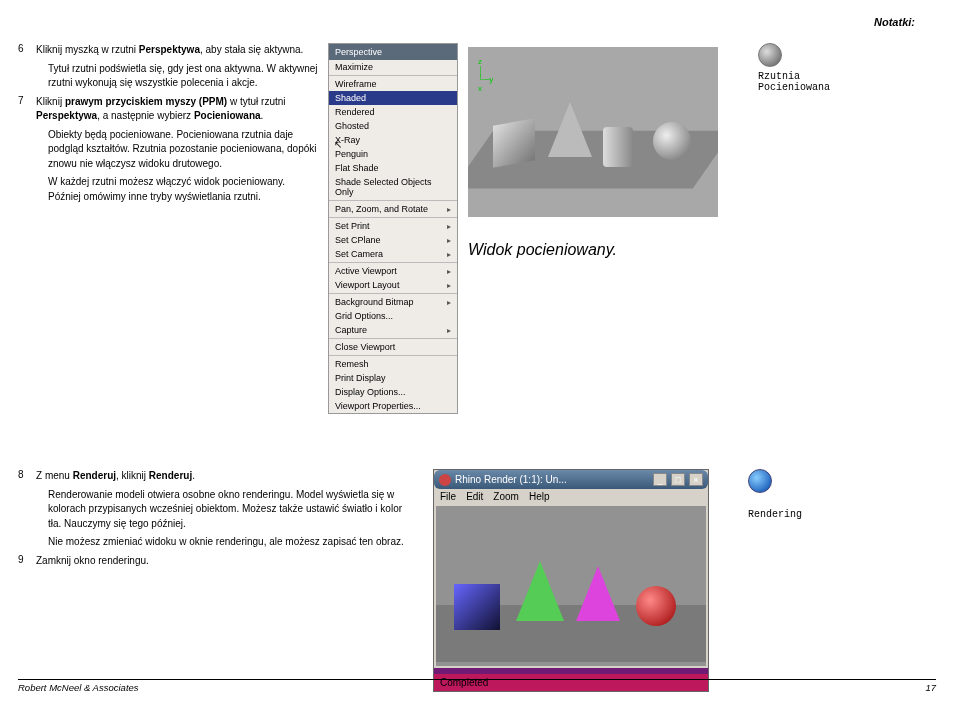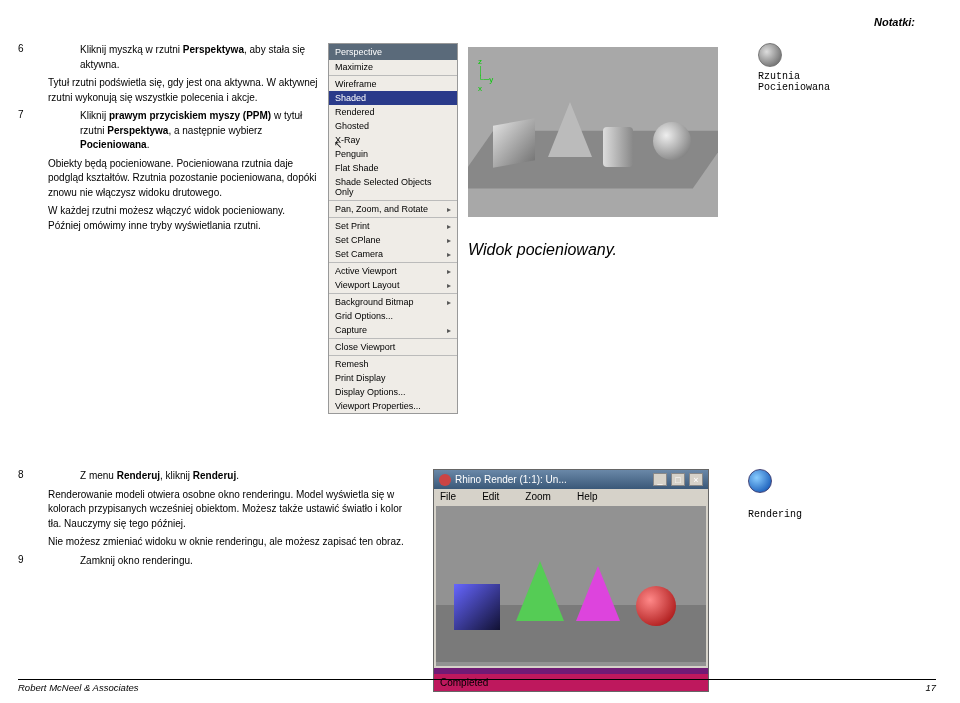--- a/index.html
+++ b/index.html
@@ -2,45 +2,45 @@
 <html><head>
 <meta charset="utf-8">
 <style>
   * { box-sizing: border-box; margin: 0; padding: 0; }
   body { font-family: Verdana, sans-serif; font-size: 10px; color: #000; background: #fff; width: 960px; height: 703px; position: relative; padding: 18px 24px 0 18px; }
   .notes { position: absolute; top: 16px; right: 45px; font-weight: bold; font-style: italic; font-size: 11px; }
   .upper { display: flex; gap: 10px; margin-top: 25px; }
   .instr { width: 300px; }
   .step { display: flex; margin-bottom: 4px; }
   .num { width: 18px; font-weight: normal; text-align: left; }
-  .step .txt { flex: 1; line-height: 1.45; margin-left: 44px; }
+  .step .txt { flex: 1; line-height: 1.45; }
   .sub { margin-left: 30px; margin-bottom: 4px; line-height: 1.45; }
   .menu { width: 130px; background: #efece7; border: 1px solid #999; font-size: 9px; }
   .mtitle { background: #5a6a7a; color: #fff; padding: 3px 6px; font-size: 9px; }
   .mi { padding: 2px 6px; display: flex; justify-content: space-between; align-items: center; position: relative; }
   .mi.sel { background: #2a3a8a; color: #fff; }
   .sep { border-top: 1px solid #bbb; margin: 1px 0; }
   .arr { font-size: 8px; color: #555; }
   .shaded-col { width: 250px; padding-top: 4px; display: flex; flex-direction: column; }
   .shaded-view { width: 250px; height: 170px; background: #a8a8a8; position: relative; overflow: hidden; }
   .ground { position: absolute; left: 5px; top: 60px; width: 240px; height: 105px; background: #888; transform: skew(-35deg) scaleY(0.55); }
   .prim { position: absolute; }
   .shaded-cap { font-style: italic; margin-top: 24px; font-size: 16px; }
   .sidebar { width: 145px; padding-left: 30px; font-size: 10px; font-family: Liberation Mono, monospace; }
   .icon-shaded { width: 24px; height: 24px; background: radial-gradient(circle at 35% 35%, #ddd, #555); border-radius: 50%; border:1px solid #777; display:block; }
   .icon-render { width: 24px; height: 24px; background: radial-gradient(circle at 35% 35%, #8cf, #04a); border-radius: 50%; border:1px solid #447; display:block; }
   .lower { display: flex; gap: 20px; margin-top: 55px; }
   .lower-instr { width: 395px; }
   .render-col { width: 290px; }
   .render-win { width: 276px; background: #d6d2c9; border: 1px solid #666; font-size: 10px; }
-  .rtitle { background: linear-gradient(#6a88a8,#3a5878); color: #fff; padding: 3px 5px; display: flex; align-items: center; gap: 4px; }
+  .rtitle { background: linear-gradient(#6a88a8,#3a5878); color: #fff; padding: 3px 5px; display: flex; align-items: center; gap: 4px; border-radius: 6px; }
   .rtitle-icon { width:12px; height:12px; background:#c44; border-radius:50%; }
   .rtitle-txt { flex:1; font-weight: normal; }
   .winbtn { width:14px; height:13px; background:#d6d2c9; border:1px solid #888; font-size:9px; display:flex; align-items:center; justify-content:center; }
-  .rmenu { padding: 2px 6px; display:flex; gap:26px; }
+  .rmenu { padding: 2px 6px; display:flex; gap:10px; }
   .rcontent { height: 160px; background: #929292; margin:2px; position:relative; overflow:hidden; }
   .rground { position:absolute; left:-30px; top:80px; width:330px; height:95px; background:#7a7a7a; transform: skew(-35deg) scaleY(0.6); }
   .rstatus { padding: 3px 6px; border-top:6px solid #701a75; background:#be185d; }
   .footer { position: absolute; bottom: 10px; left: 18px; right: 24px; border-top: 1px solid #000; padding-top: 2px; display:flex; justify-content:space-between; font-style: italic; font-size: 9.5px; gap: 40px; }
   b { font-weight: bold; }
   .cursor { position:absolute; left:5px; top:48px; font-size:10px; color:#000; }
 </style>
 </head>
 <body>
 

